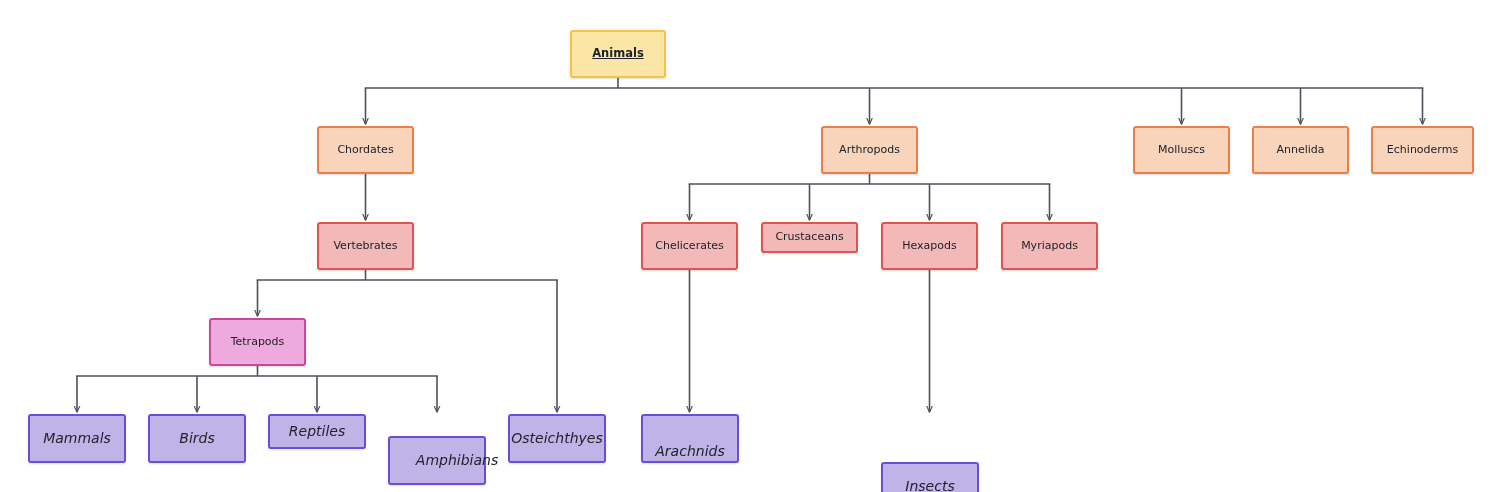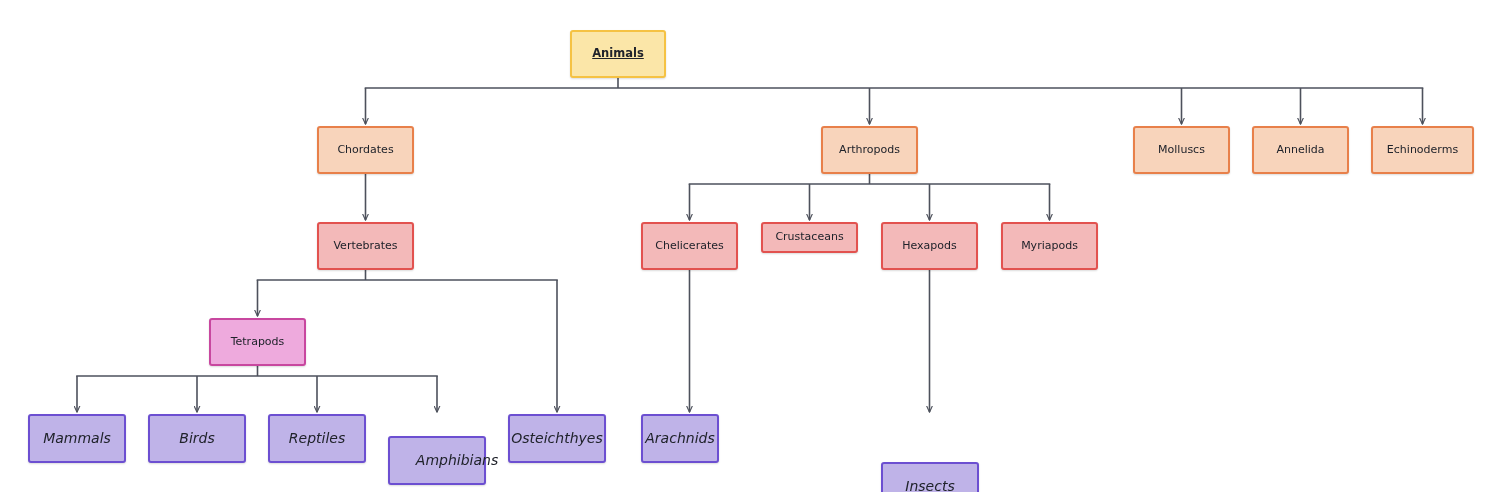--- a/index.html
+++ b/index.html
@@ -155,29 +155,29 @@
       </div>
       <div class="node lvl-tetrapod" style="left: 209px; top: 318px; width: 97px; height: 48px;">
         <span class="node-label">Tetrapods</span>
       </div>
       <div class="node lvl-leaf" style="left: 28px; top: 414px; width: 98px; height: 49px;">
         <span class="node-label">Mammals</span>
       </div>
       <div class="node lvl-leaf" style="left: 148px; top: 414px; width: 98px; height: 49px; text-align: right;">
         <span class="node-label">Birds</span>
       </div>
-      <div class="node lvl-leaf" style="left: 268px; top: 414px; width: 98px; height: 49px;">
+      <div class="node lvl-leaf" style="left: 268px; top: 414px; width: 98px; height: 35px;">
         <span class="node-label">Reptiles</span>
       </div>
       <div class="node lvl-leaf" style="left: 388px; top: 436px; width: 98px; height: 49px; padding-left: 44px;">
         <span class="node-label">Amphibians</span>
       </div>
       <div class="node lvl-leaf" style="left: 508px; top: 414px; width: 98px; height: 49px;">
         <span class="node-label">Osteichthyes</span>
       </div>
-      <div class="node lvl-leaf" style="left: 641px; top: 414px; width: 78px; height: 49px;">
+      <div class="node lvl-leaf" style="left: 641px; top: 414px; width: 98px; height: 49px; align-items: flex-end;">
         <span class="node-label">Arachnids</span>
       </div>
       <div class="node lvl-leaf" style="left: 881px; top: 414px; width: 98px; height: 49px; margin-top: 48px;">
         <span class="node-label">Insects</span>
       </div>
     </div>
 </div>
 
 </body></html>

